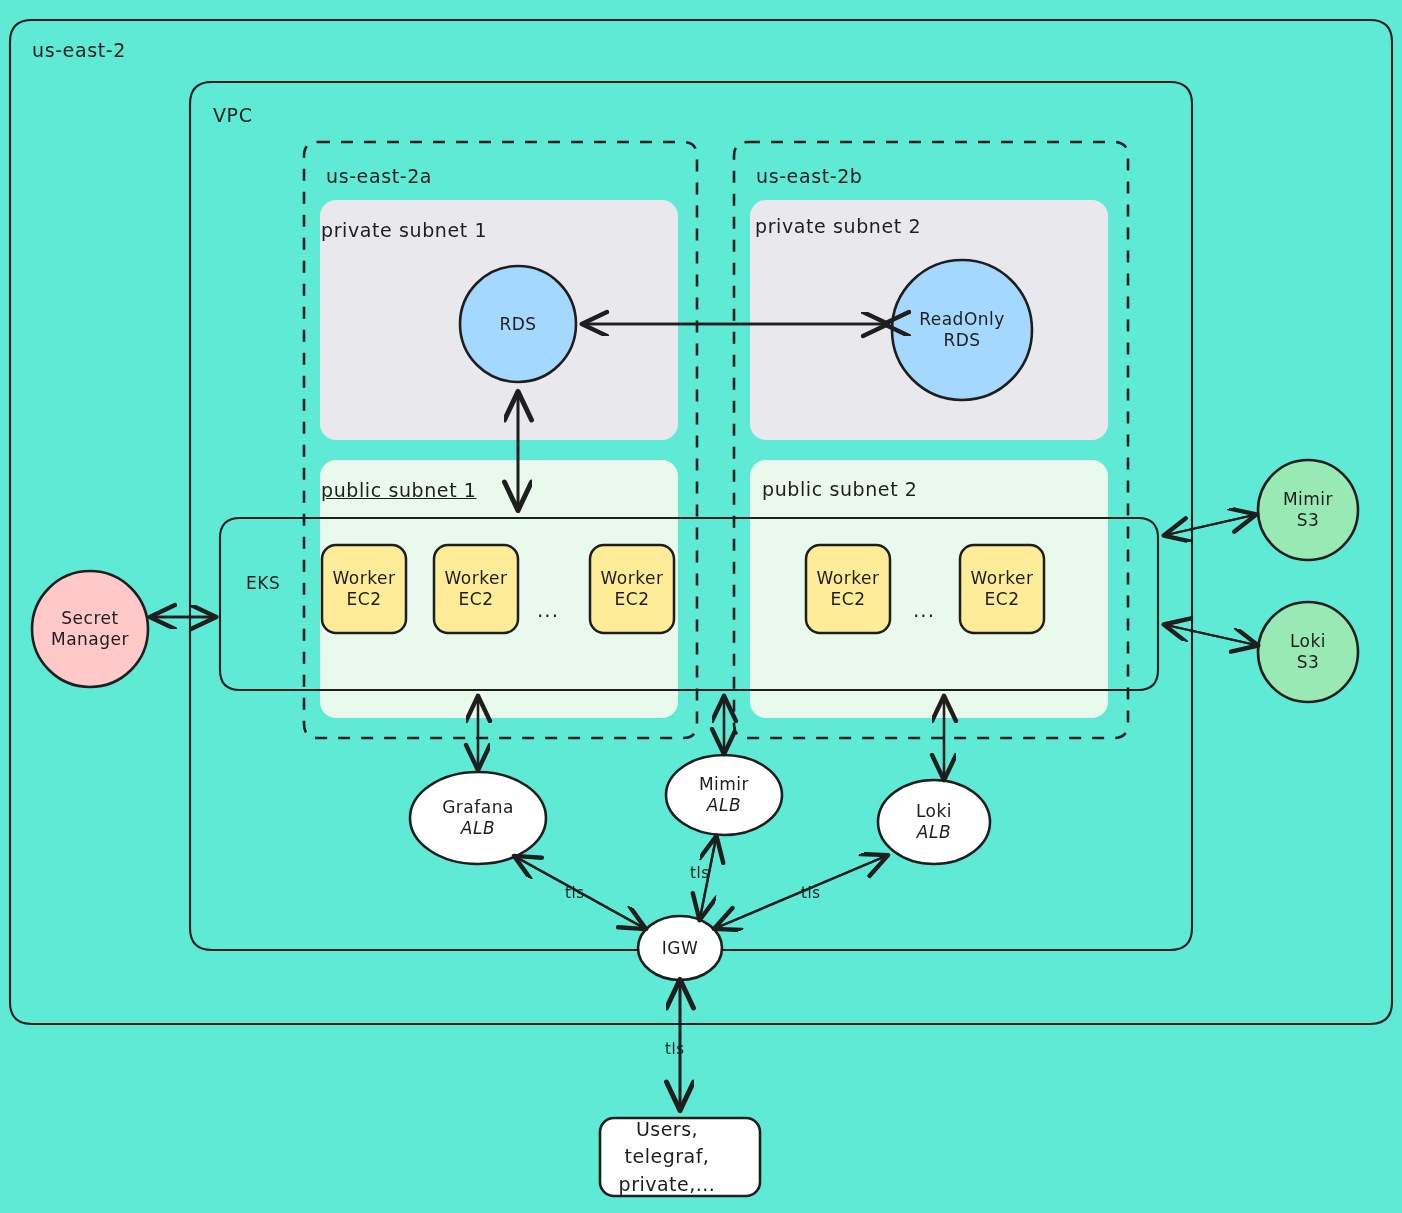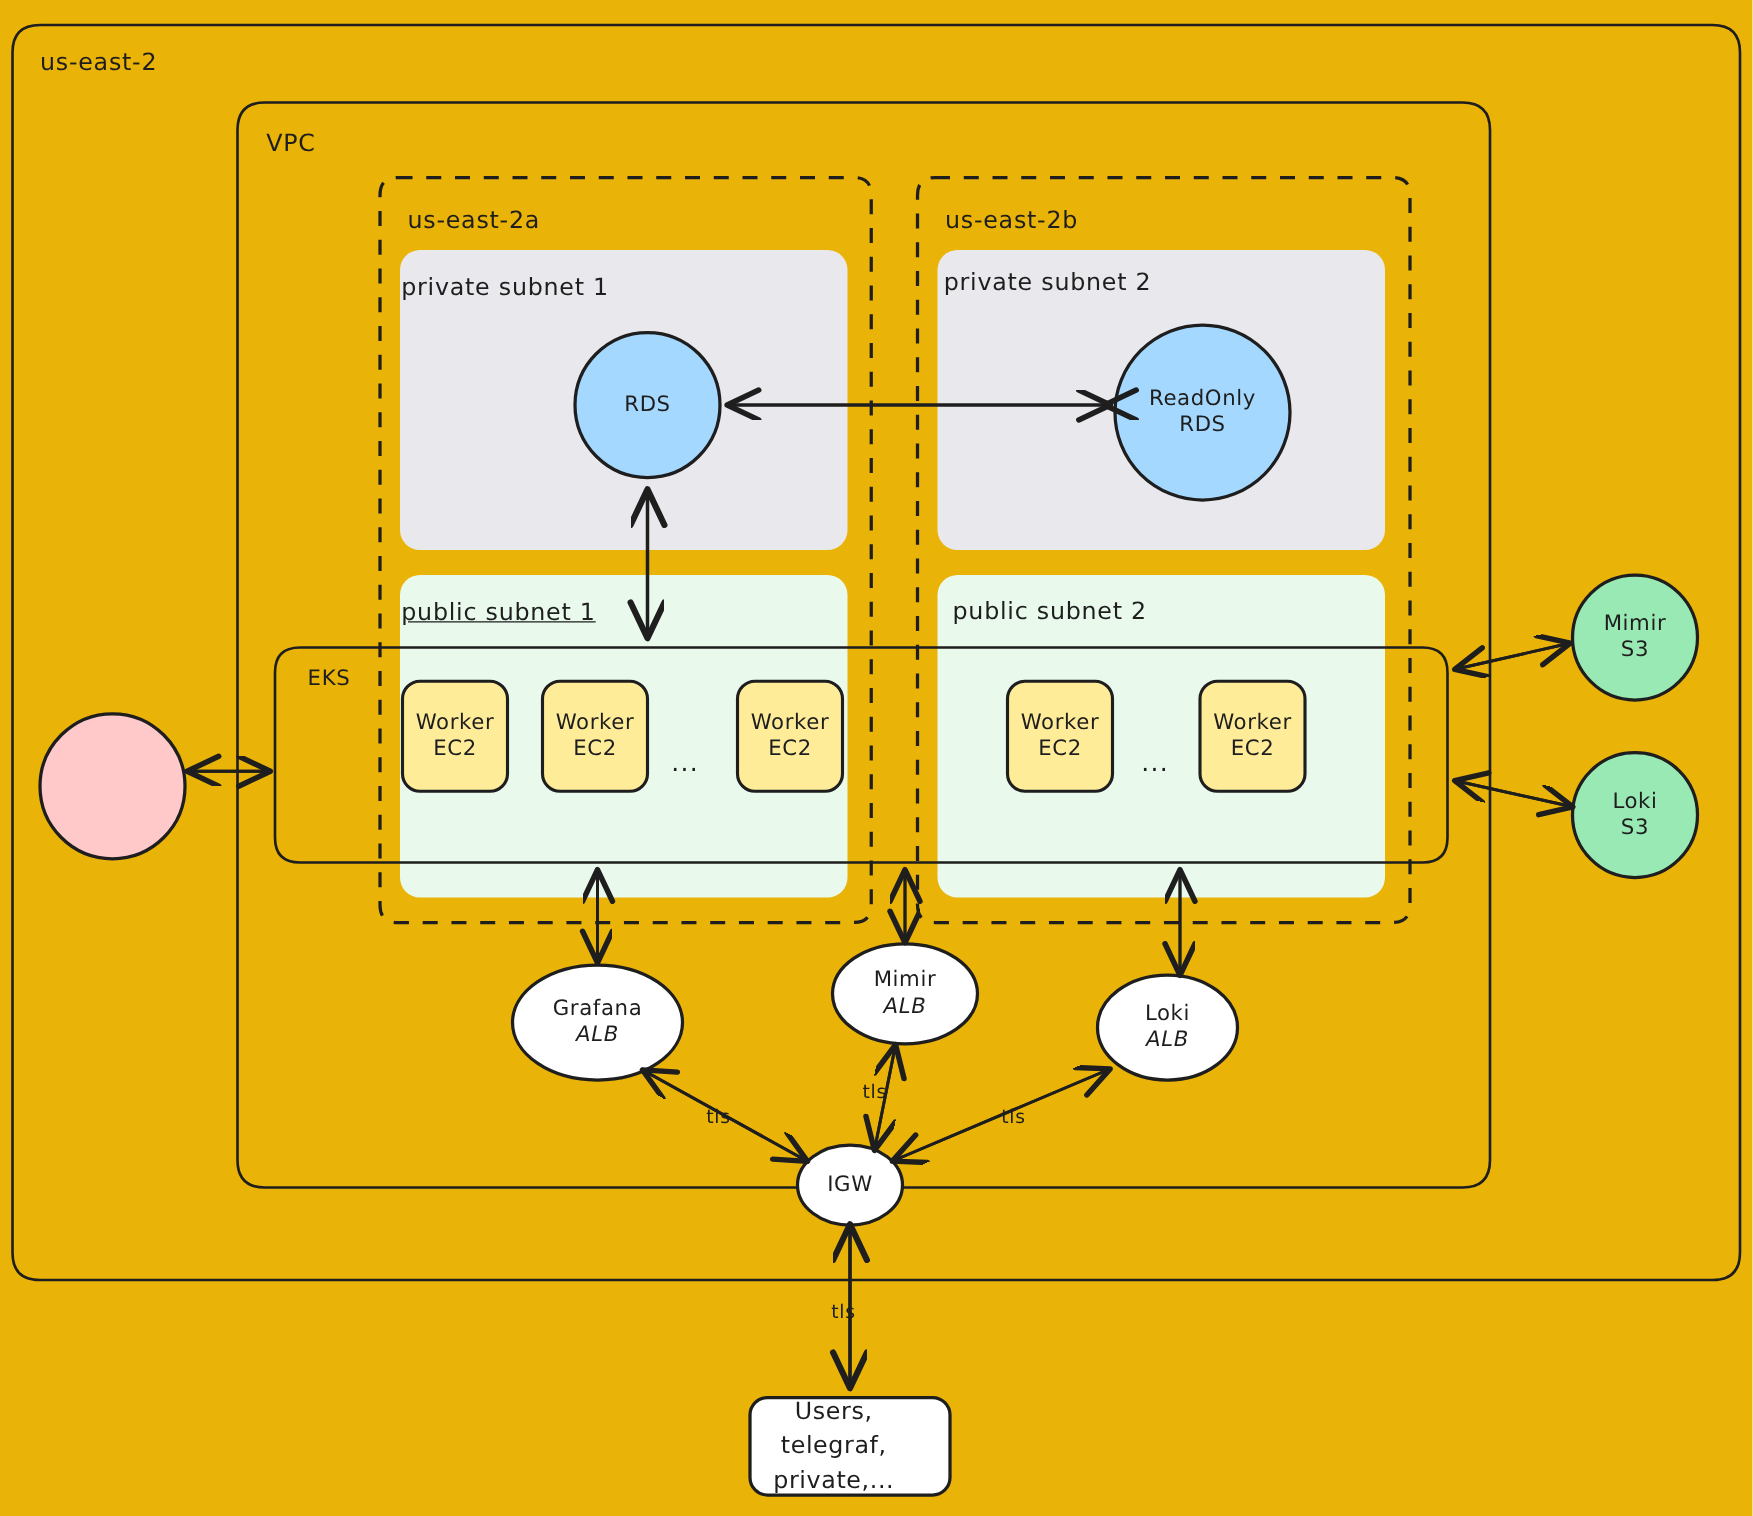--- a/index.html
+++ b/index.html
@@ -1,27 +1,27 @@
 <!DOCTYPE html>
 <html><head>
 <meta charset="utf-8">
 <style>
   html,body{margin:0;padding:0;background:#ffffff;}
   body{font-family:"DejaVu Sans","Liberation Sans",sans-serif;}
-  #stage{position:relative;width:1402px;height:1213px;background:#eab308;overflow:hidden;}
+  #stage{position:relative;width:1402px;height:1213px;background:#5eead4;overflow:hidden;}
   #svg{position:absolute;left:0;top:0;width:1402px;height:1213px;}
 
   .lbl{position:absolute;white-space:pre;color:#1e1e1e;pointer-events:none;
        font-family:"DejaVu Sans","Liberation Sans",sans-serif;
        letter-spacing:.6px;}
   .lbl-region{font-size:19px;}
   .lbl-vpc{font-size:19px;}
   .lbl-az{font-size:19px;}
   .lbl-subnet{font-size:19px;}
-  .lbl-eks{font-size:17px;}
+  .lbl-eks{font-size:17px;margin-top:40px;}
   .lbl-tls{font-size:15px;}
 
   .node{position:absolute;display:flex;flex-direction:column;align-items:center;
         justify-content:center;text-align:center;color:#1e1e1e;line-height:1.22;
         font-family:"DejaVu Sans","Liberation Sans",sans-serif;letter-spacing:.5px;}
   .node span{display:block;}
 
   .worker{font-size:17px;}
   .circ{font-size:17px;align-items:center;}
   .alb{font-size:17px;}
@@ -192,20 +192,24 @@
   <div class="node worker" style="left:806px;top:545px;width:84px;height:88px;">
     <span>Worker</span>
     <span>EC2</span>
   </div>
   <div class="dots" style="left:913px;top:598px;">...</div>
   <div class="node worker" style="left:960px;top:545px;width:84px;height:88px;">
     <span>Worker</span>
     <span>EC2</span>
   </div>
 
+  <div class="node circ" style="left:32px;top:571px;width:116px;height:116px;">
+    <span>Secret</span>
+    <span>Manager</span>
+  </div>
 
   <div class="node circ" style="left:1258px;top:460px;width:100px;height:100px;">
     <span>Mimir</span>
     <span>S3</span>
   </div>
   <div class="node circ" style="left:1258px;top:602px;width:100px;height:100px;">
     <span>Loki</span>
     <span>S3</span>
   </div>
 

